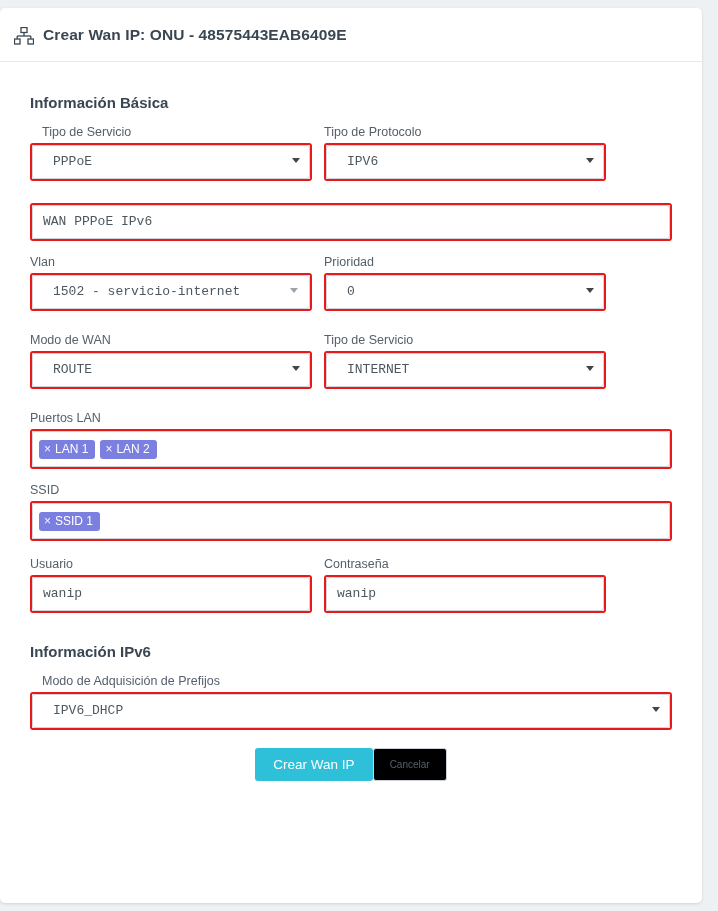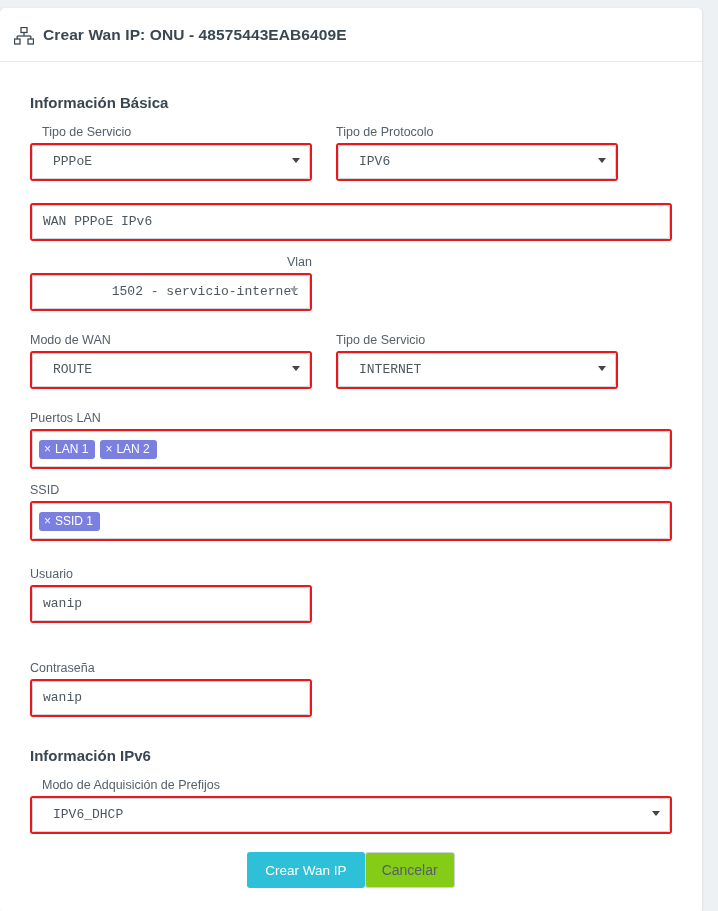--- a/index.html
+++ b/index.html
@@ -51,21 +51,21 @@
     padding: 22px 30px 0 30px;
   }
   .section-title {
     font-size: 15px;
     font-weight: bold;
     color: #3a4753;
     margin: 10px 0 14px 0;
   }
   .row {
     display: flex;
-    gap: 24px;
+    gap: 12px;
   }
   .field {
     margin-bottom: 14px;
   }
   .field.half { width: 282px; }
   .field.full { width: 100%; }
   .field-label {
     font-size: 12.5px;
     color: #55606b;
     margin-bottom: 4px;
@@ -168,25 +168,25 @@
     background: #2ec0d9;
     color: #fff;
     border: none;
     border-radius: 3px;
     font-size: 13.5px;
     padding: 9px 18px;
     cursor: pointer;
     font-family: "Liberation Sans", sans-serif;
   }
   .btn-secondary {
-    background: #84cc16;
+    background: #000000;
     color: #55606b;
     border: 1px solid #ccd2d8;
     border-radius: 3px;
-    font-size: 14px;
+    font-size: 10px;
     padding: 9px 16px;
     cursor: pointer;
     font-family: "Liberation Sans", sans-serif;
   }
 </style>
 </head>
 <body>
 
 <div id="page">
   <div class="card">
@@ -232,26 +232,35 @@
       </div>
 
       <div class="field full" style="margin-top:8px;">
         <div class="ctrl-wrap">
           <div class="ctrl">
             <div class="input-text">WAN PPPoE IPv6</div>
           </div>
         </div>
       </div>
 
-      <div class="row" style="margin-top:12px;text-align:right;">
+      <div class="row" style="margin-top:12px;">
         <div class="field half">
           <label class="field-label">Vlan</label>
           <div class="ctrl-wrap">
             <div class="ctrl select-ctrl soft">
               <div class="select-text">1502 - servicio-internet</div>
+              <span class="caret"></span>
+            </div>
+          </div>
+        </div>
+        <div class="field half">
+          <label class="field-label">Prioridad</label>
+          <div class="ctrl-wrap">
+            <div class="ctrl select-ctrl">
+              <div class="select-text">0</div>
               <span class="caret"></span>
             </div>
           </div>
         </div>
       </div>
 
       <div class="row" style="margin-top:8px;">
         <div class="field half">
           <label class="field-label">Modo de WAN</label>
           <div class="ctrl-wrap">
@@ -293,21 +302,21 @@
         <div class="ctrl-wrap">
           <div class="tagbox">
             <span class="tag">
               <span class="x">×</span>
               <span>SSID 1</span>
             </span>
           </div>
         </div>
       </div>
 
-      <div class="row" style="margin-top:26px;flex-direction:column;">
+      <div class="row" style="margin-top:16px;">
         <div class="field half">
           <label class="field-label">Usuario</label>
           <div class="ctrl-wrap">
             <div class="ctrl">
               <div class="input-text">wanip</div>
             </div>
           </div>
         </div>
         <div class="field half">
           <label class="field-label">Contraseña</label>

